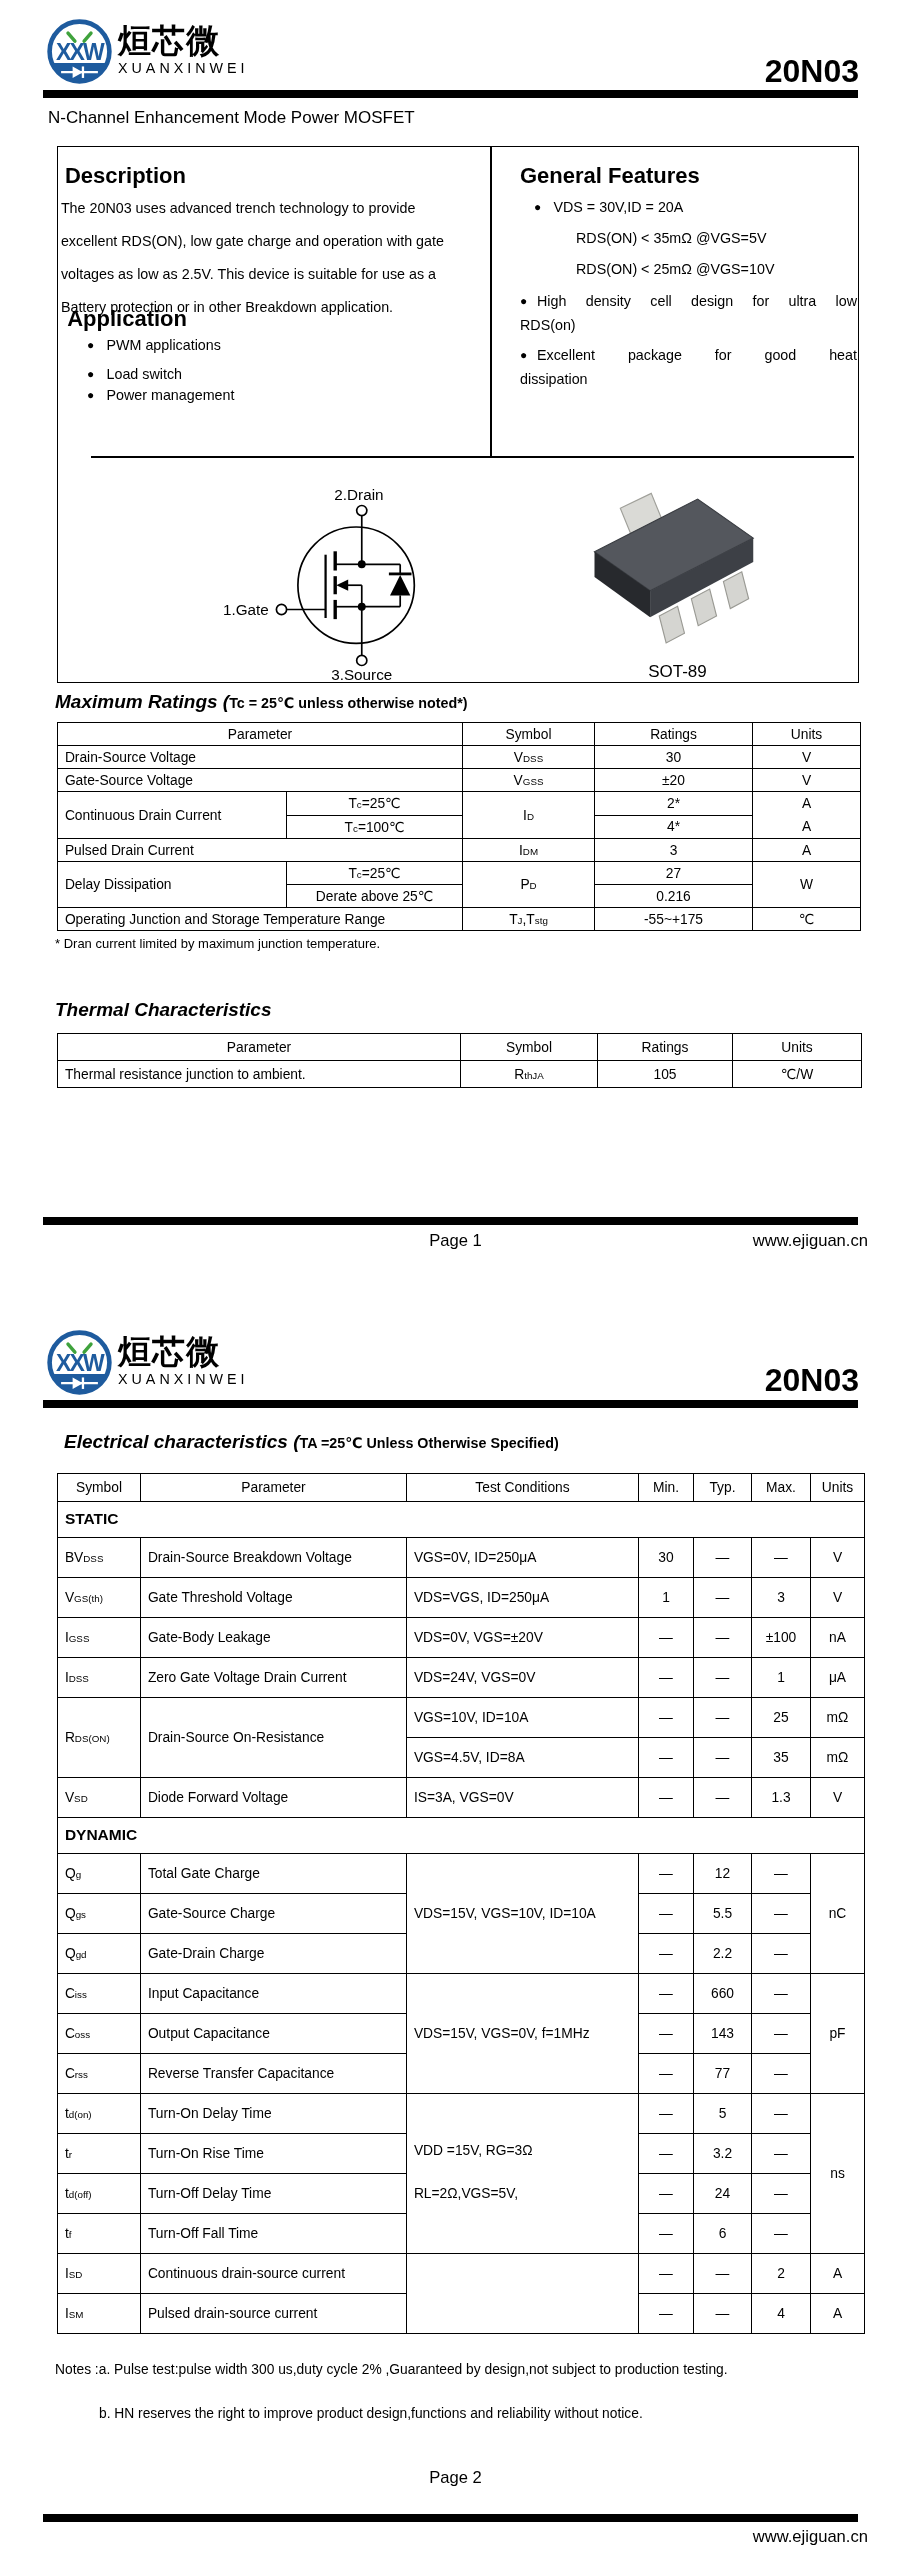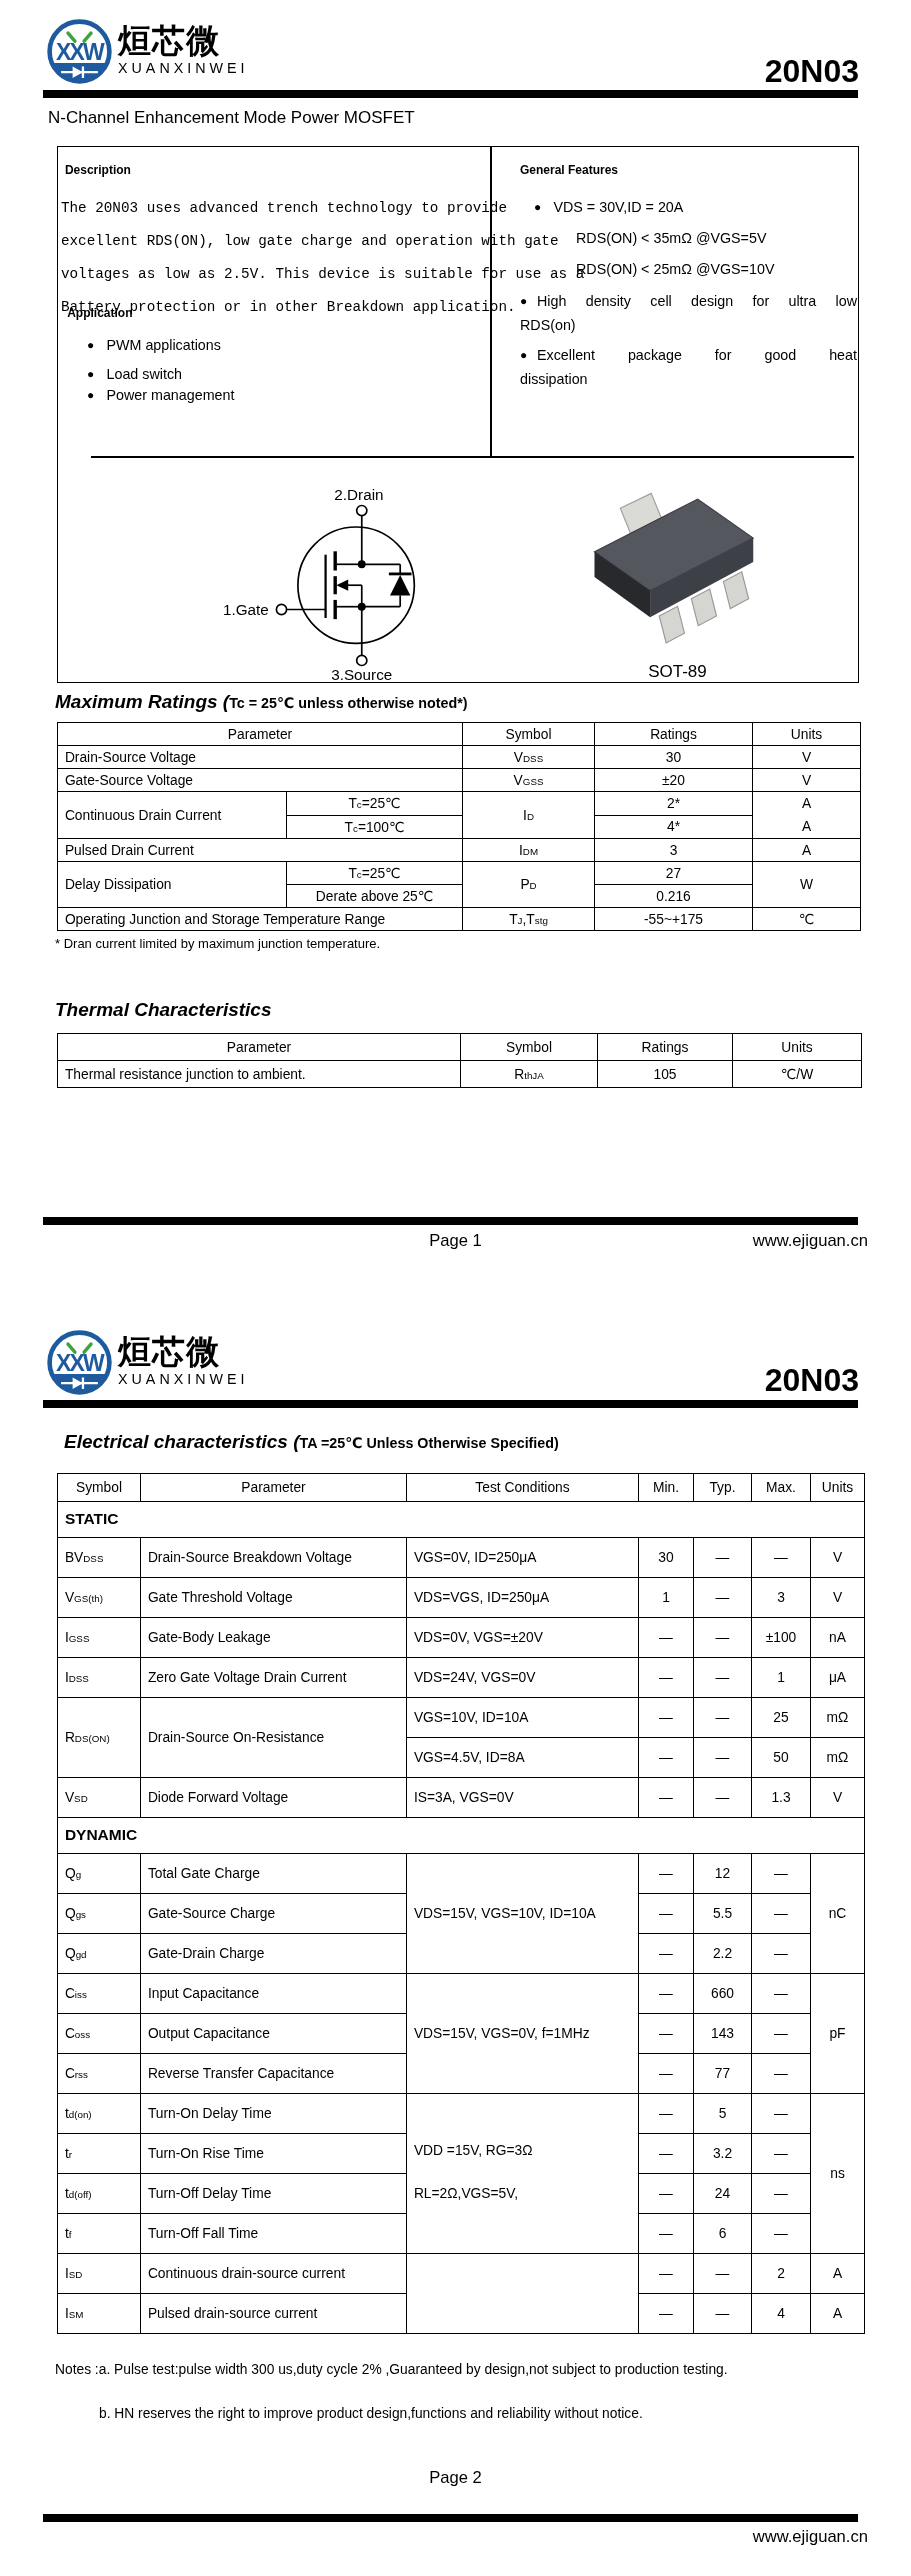--- a/index.html
+++ b/index.html
@@ -7,21 +7,21 @@
   .page{position:relative;width:911px;height:1288px;background:#fff;overflow:hidden;}
   .abs{position:absolute;}
   .rule{position:absolute;background:#000;height:7.5px;}
   
   .logo-cn{font-size:33px;font-weight:bold;letter-spacing:1.1px;line-height:1;}
   .logo-en{font-size:14.3px;letter-spacing:4px;margin-top:3.4px;}
   .partnum{font-size:32px;font-weight:bold;text-align:left;line-height:1;}
   .doc-title{font-size:17px;}
   
   .fbox{position:absolute;left:57px;top:146px;width:800px;height:535px;border:1.7px solid #000;}
-  .sec-title{font-size:12px;font-weight:bold;}
+  .sec-title{font-size:22px;font-weight:bold;}
   .body-line{font-size:14.3px;line-height:33px;white-space:nowrap;}
   .blt{display:inline-block;width:19.5px;font-size:12px;vertical-align:1.1px;}
   .feat-line{font-size:14.3px;}
   .just{text-align:justify;text-align-last:justify;}
   
   .h-main{font-size:19px;font-weight:bold;font-style:italic;}
   .h-cond{font-size:14.3px;font-weight:bold;}
   
   table{border-collapse:collapse;table-layout:fixed;}
   table.dtab{border:1.7px solid #000;}
@@ -65,21 +65,21 @@
   <div class="abs partnum" style="right:52px;top:55px;">20N03</div>
   <div class="rule" style="left:43px;top:90px;width:815px;"></div>
 
   <div class="abs doc-title" style="left:48px;top:108px;">N-Channel Enhancement Mode Power MOSFET</div>
 
   <div class="fbox">
     <div class="abs" style="left:432px;top:0;width:1.7px;height:310px;background:#000;"></div>
     <div class="abs" style="left:33px;top:309px;width:763px;height:1.7px;background:#000;"></div>
 
     <div class="abs sec-title" style="left:6.9px;top:16px;">Description</div>
-    <div class="abs" style="left:2.9px;top:45px;font-family:Liberation Mono, monospace;">
+    <div class="abs" style="left:2.9px;top:45px;">
       <div class="body-line">The 20N03 uses advanced trench technology to provide</div>
       <div class="body-line">excellent RDS(ON), low gate charge and operation with gate</div>
       <div class="body-line">voltages as low as 2.5V. This device is suitable for use as a</div>
       <div class="body-line">Battery protection or in other Breakdown application.</div>
     </div>
 
     <div class="abs sec-title" style="left:9.2px;top:159px;">Application</div>
     <div class="abs feat-line" style="left:29px;top:190px;"><span class="blt">●</span><span>PWM applications</span></div>
     <div class="abs feat-line" style="left:29px;top:219px;"><span class="blt">●</span><span>Load switch</span></div>
     <div class="abs feat-line" style="left:29px;top:240px;"><span class="blt">●</span><span>Power management</span></div>
@@ -332,21 +332,21 @@
       <td class="pl">VGS=10V, ID=10A</td>
       <td>—</td>
       <td>—</td>
       <td>25</td>
       <td>mΩ</td>
     </tr>
     <tr>
       <td class="pl">VGS=4.5V, ID=8A</td>
       <td>—</td>
       <td>—</td>
-      <td>50</td>
+      <td>35</td>
       <td>mΩ</td>
     </tr>
     <tr>
       <td class="pl"><span>V</span><span class="ss">SD</span></td>
       <td class="pl">Diode Forward Voltage</td>
       <td class="pl">IS=3A, VGS=0V</td>
       <td>—</td>
       <td>—</td>
       <td>1.3</td>
       <td>V</td>

